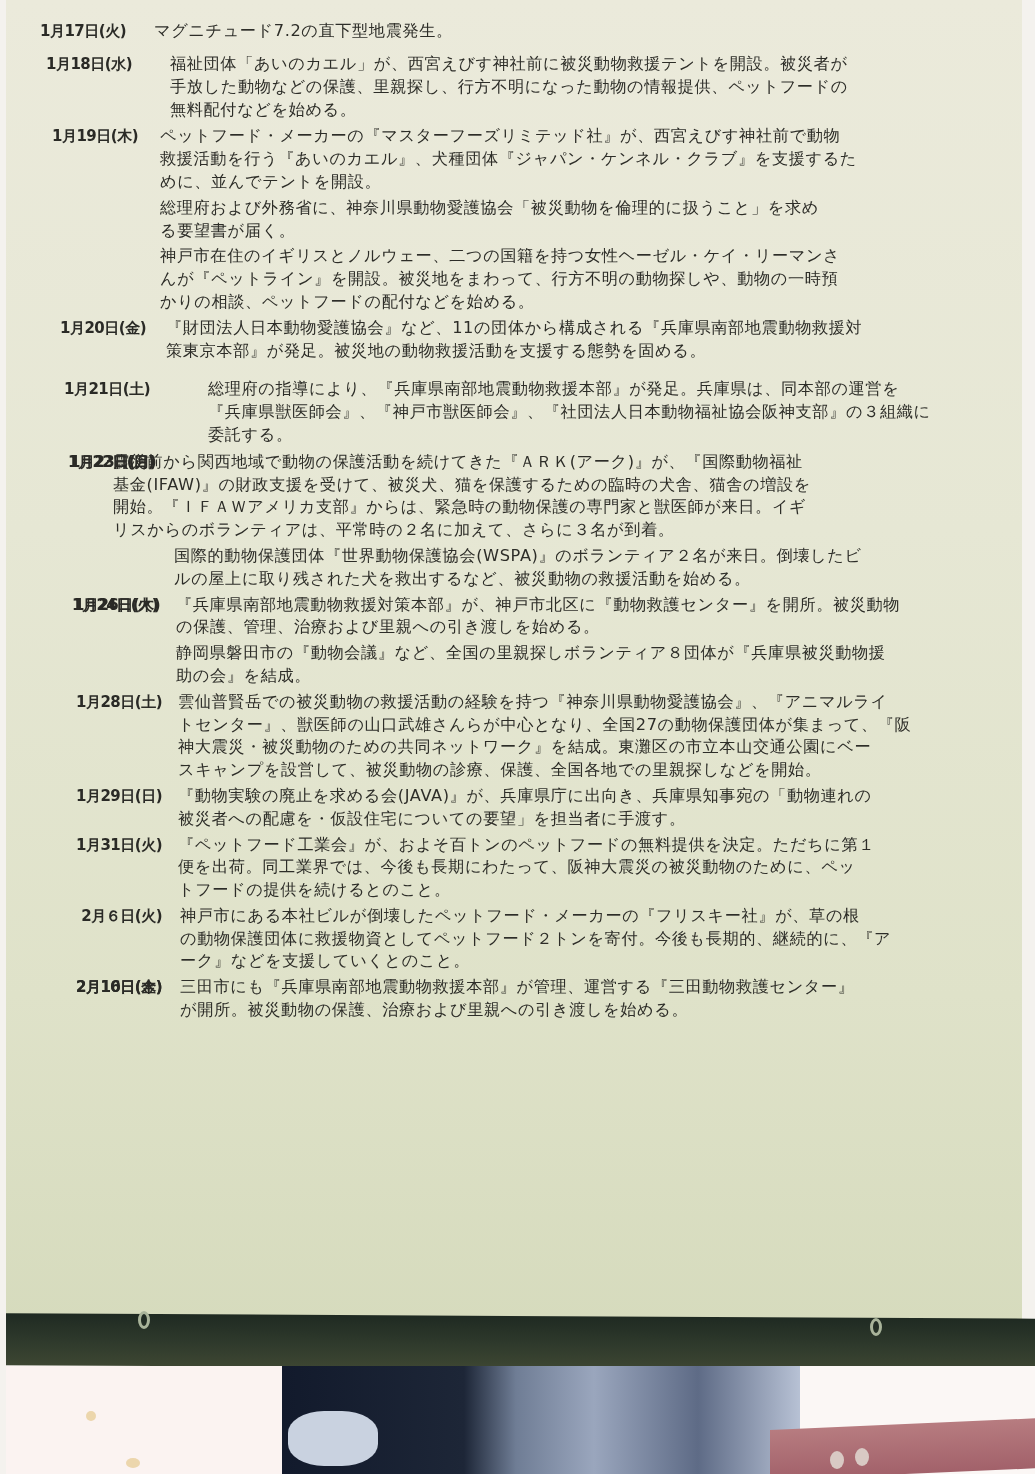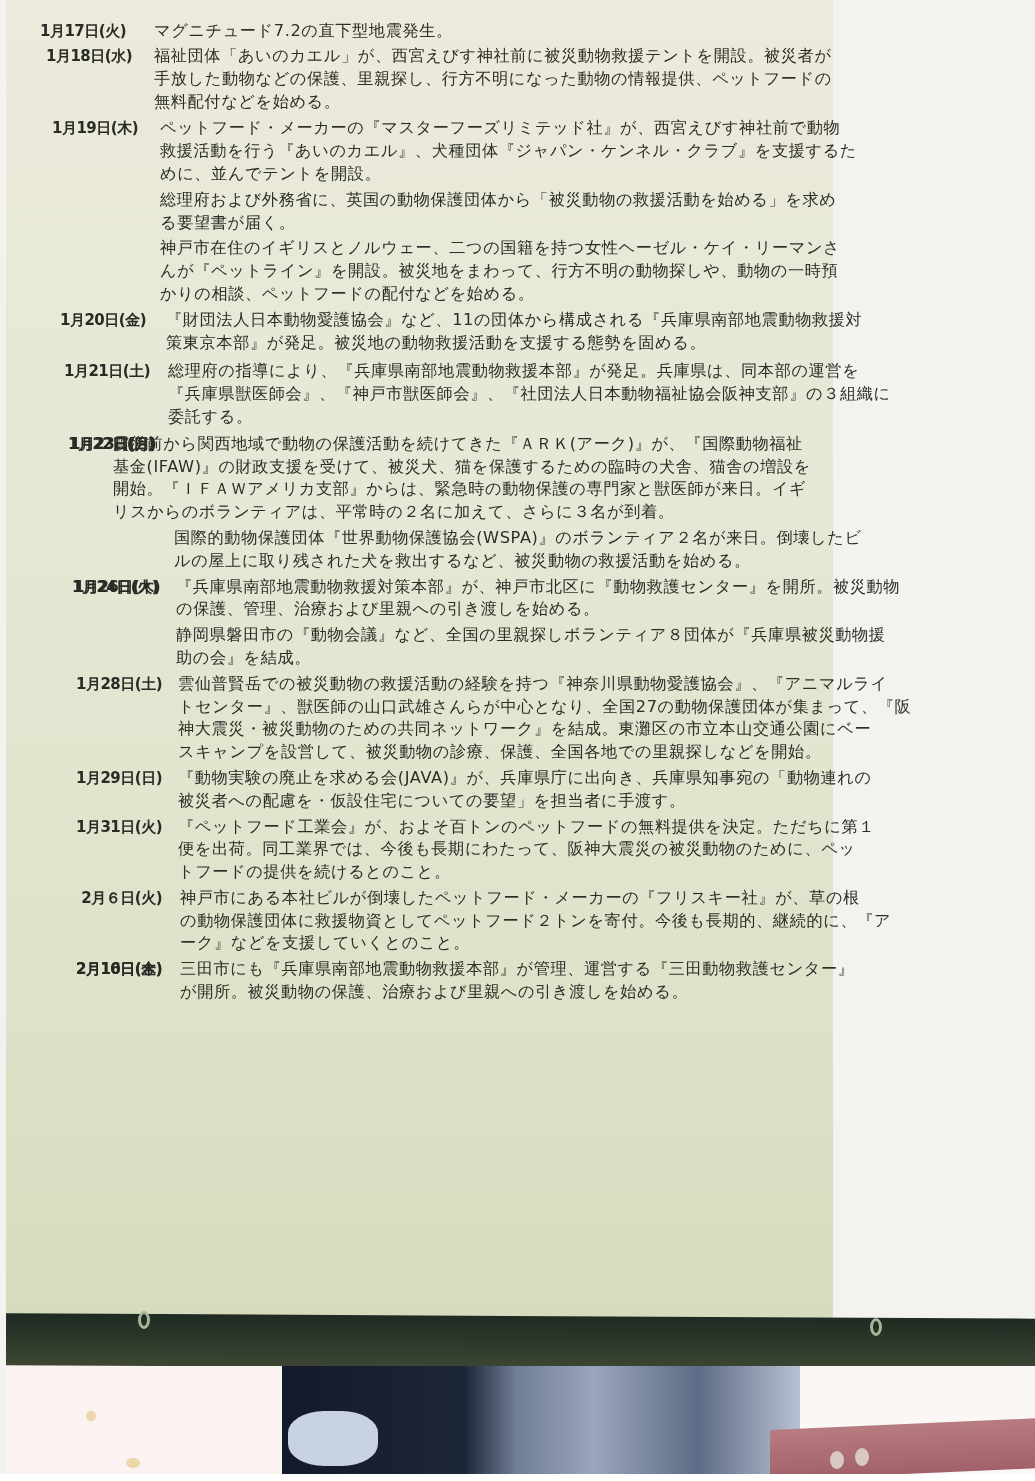--- a/index.html
+++ b/index.html
@@ -3,21 +3,21 @@
 <meta charset="utf-8">
 <style>
   html, body { margin: 0; padding: 0; }
   body {
     width: 1035px; height: 1481px; overflow: hidden;
     background: #f4f2ee;
     position: relative;
     font-family: "DejaVu Sans", sans-serif;
   }
   .panel {
-    position: absolute; left: 6px; top: 0; width: 827px; height: 1326px;
+    position: absolute; left: 6px; top: 0; width: 1016px; height: 1326px;
     background: linear-gradient(180deg, #ebeadb 0%, #e6e7d4 40%, #dfe2c9 75%, #d6dbbd 100%);
   }
   .timeline {
     position: absolute; left: 0; top: 20px; width: 1029px;
   }
   .entry { position: relative; }
   .date {
     position: absolute; width: 110px; text-align: right;
     font-size: 15px; font-weight: bold; color: #2a2a26; letter-spacing: -0.5px;
     line-height: 22px;
@@ -64,46 +64,46 @@
 <body>
 
 <div class="panel">
   <div class="timeline">
 
     <div class="entry" style="height:22px;">
       <span class="date" style="left:10px;top:0">1月17日(火)</span>
       <div class="para" style="margin-left:148px">マグニチュード7.2の直下型地震発生。</div>
     </div>
 
-    <div class="entry" style="margin-top:3px;">
+    <div class="entry" style="margin-top:11px;padding-left:16px;">
       <span class="date" style="left:16px;top:0">1月18日(水)</span>
       <div class="para" style="margin-left:148px">福祉団体「あいのカエル」が、西宮えびす神社前に被災動物救援テントを開設。被災者が
 手放した動物などの保護、里親探し、行方不明になった動物の情報提供、ペットフードの
 無料配付などを始める。</div>
     </div>
 
     <div class="entry" style="margin-top:4px;">
       <span class="date" style="left:22px;top:0">1月19日(木)</span>
       <div class="para" style="margin-left:154px">ペットフード・メーカーの『マスターフーズリミテッド社』が、西宮えびす神社前で動物
 救援活動を行う『あいのカエル』、犬種団体『ジャパン・ケンネル・クラブ』を支援するた
 めに、並んでテントを開設。</div>
-      <div class="para" style="margin-left:154px;margin-top:3px">総理府および外務省に、英国の動物保護団体から「被災動物の救援活動を始める」を求め
+      <div class="para" style="margin-left:154px;margin-top:3px">総理府および外務省に、神奈川県動物愛護協会「被災動物を倫理的に扱うこと」を求め
 る要望書が届く。</div>
       <div class="para" style="margin-left:154px;margin-top:3px">神戸市在住のイギリスとノルウェー、二つの国籍を持つ女性ヘーゼル・ケイ・リーマンさ
 んが『ペットライン』を開設。被災地をまわって、行方不明の動物探しや、動物の一時預
 かりの相談、ペットフードの配付などを始める。</div>
     </div>
 
     <div class="entry" style="margin-top:3px;">
       <span class="date" style="left:30px;top:0">1月20日(金)</span>
       <div class="para" style="margin-left:160px">『財団法人日本動物愛護協会』など、11の団体から構成される『兵庫県南部地震動物救援対
 策東京本部』が発足。被災地の動物救援活動を支援する態勢を固める。</div>
     </div>
 
-    <div class="entry" style="margin-top:6px;">
+    <div class="entry" style="margin-top:16px;padding-left:40px;">
       <span class="date" style="left:34px;top:0">1月21日(土)</span>
       <div class="para" style="margin-left:162px">総理府の指導により、『兵庫県南部地震動物救援本部』が発足。兵庫県は、同本部の運営を
 『兵庫県獣医師会』、『神戸市獣医師会』、『社団法人日本動物福祉協会阪神支部』の３組織に
 委託する。</div>
     </div>
 
     <div class="entry" style="margin-top:4px;">
       <span class="date" style="left:38px;top:0">1月22日(日)</span>
     </div>
 

